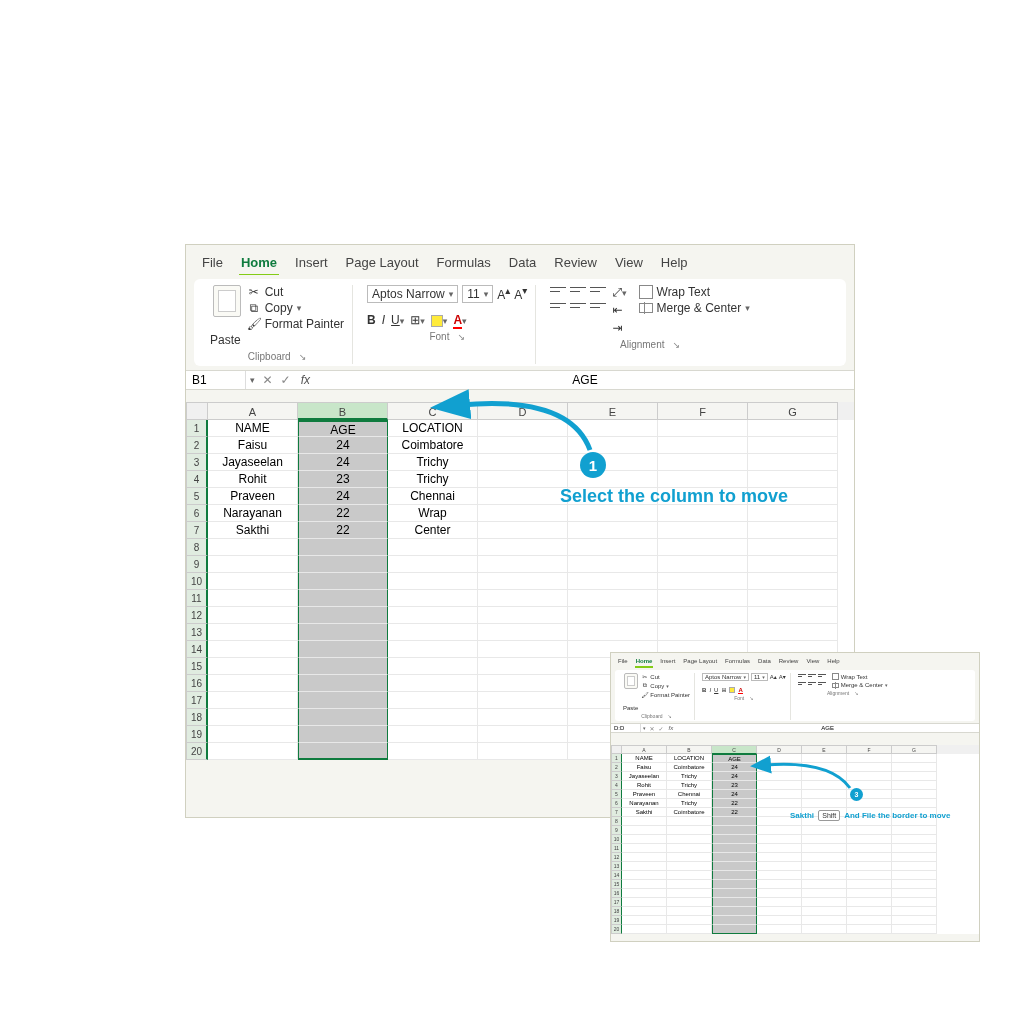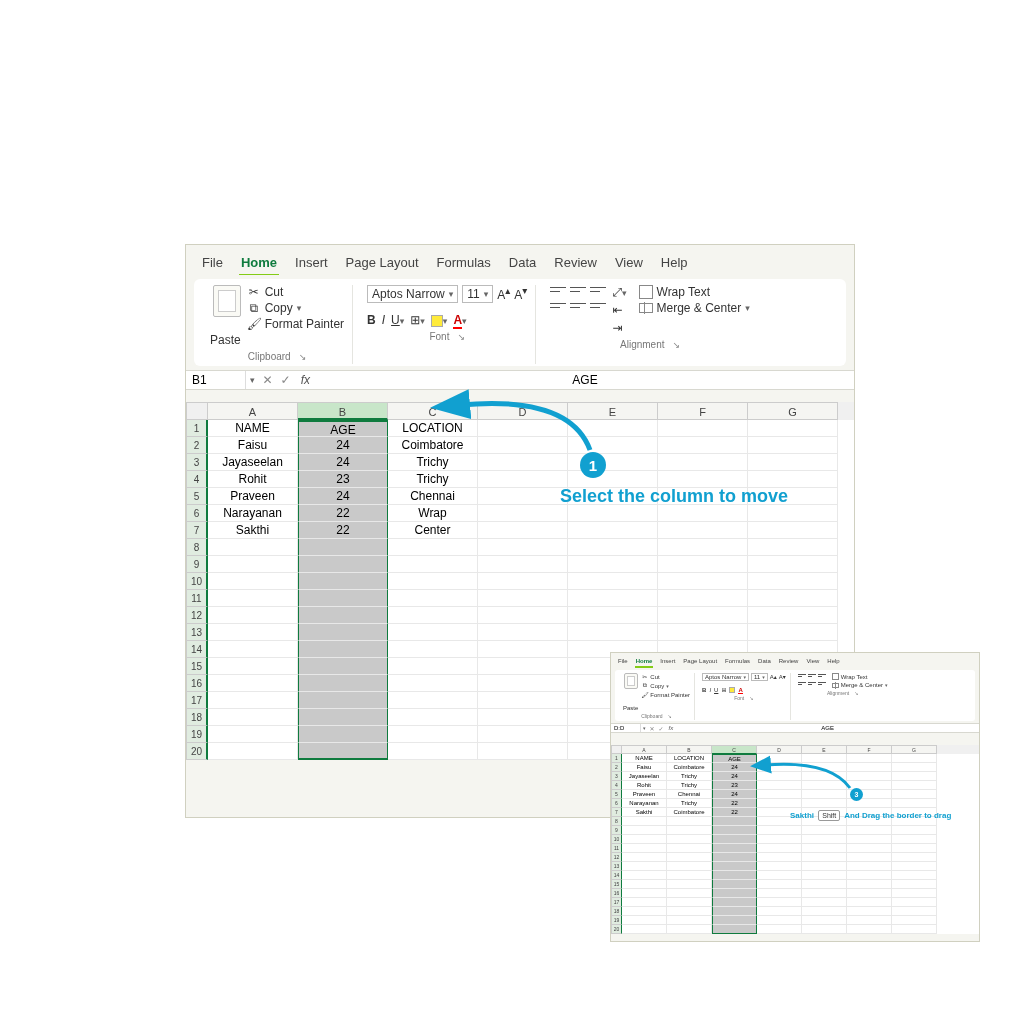--- a/index.html
+++ b/index.html
@@ -790,14 +790,14 @@
       <marker id="ah3" markerWidth="8" markerHeight="8" refX="2" refY="3" orient="auto">
         <path d="M0,0 L0,6 L7,3 z" fill="#11a0d0"></path>
       </marker>
     </defs>
   <path d="M90,33 Q70,5 5,10" stroke="#11a0d0" stroke-width="3" fill="none" marker-end="url(#ah3)"></path>
 </svg>
 <div class="bubble small" style="position:absolute; left:850px; top:788px;">3</div>
 <div class="callout small" style="left:790px; top:810px; width:170px; line-height:1.3;">
   <span>Sakthi</span>
   <span class="key">Shift</span>
-  <span>And Drag the border to drag</span>
+  <span>And File the border to move</span>
 </div>
 
 </body></html>

